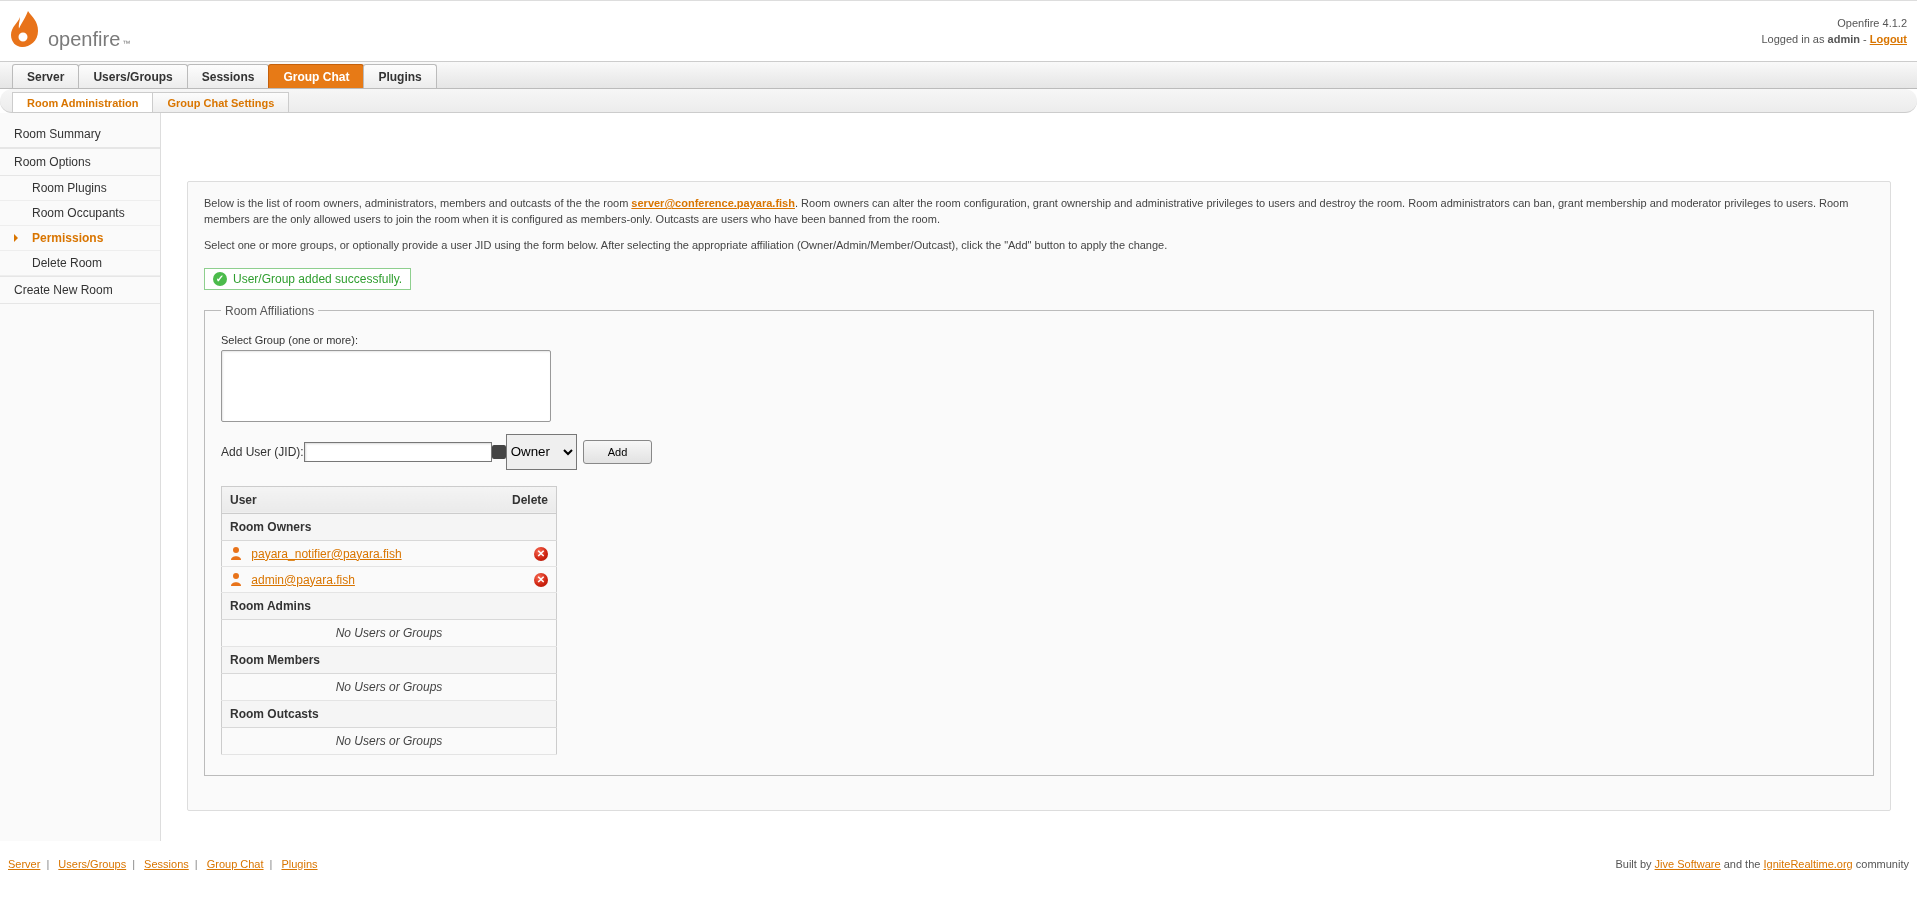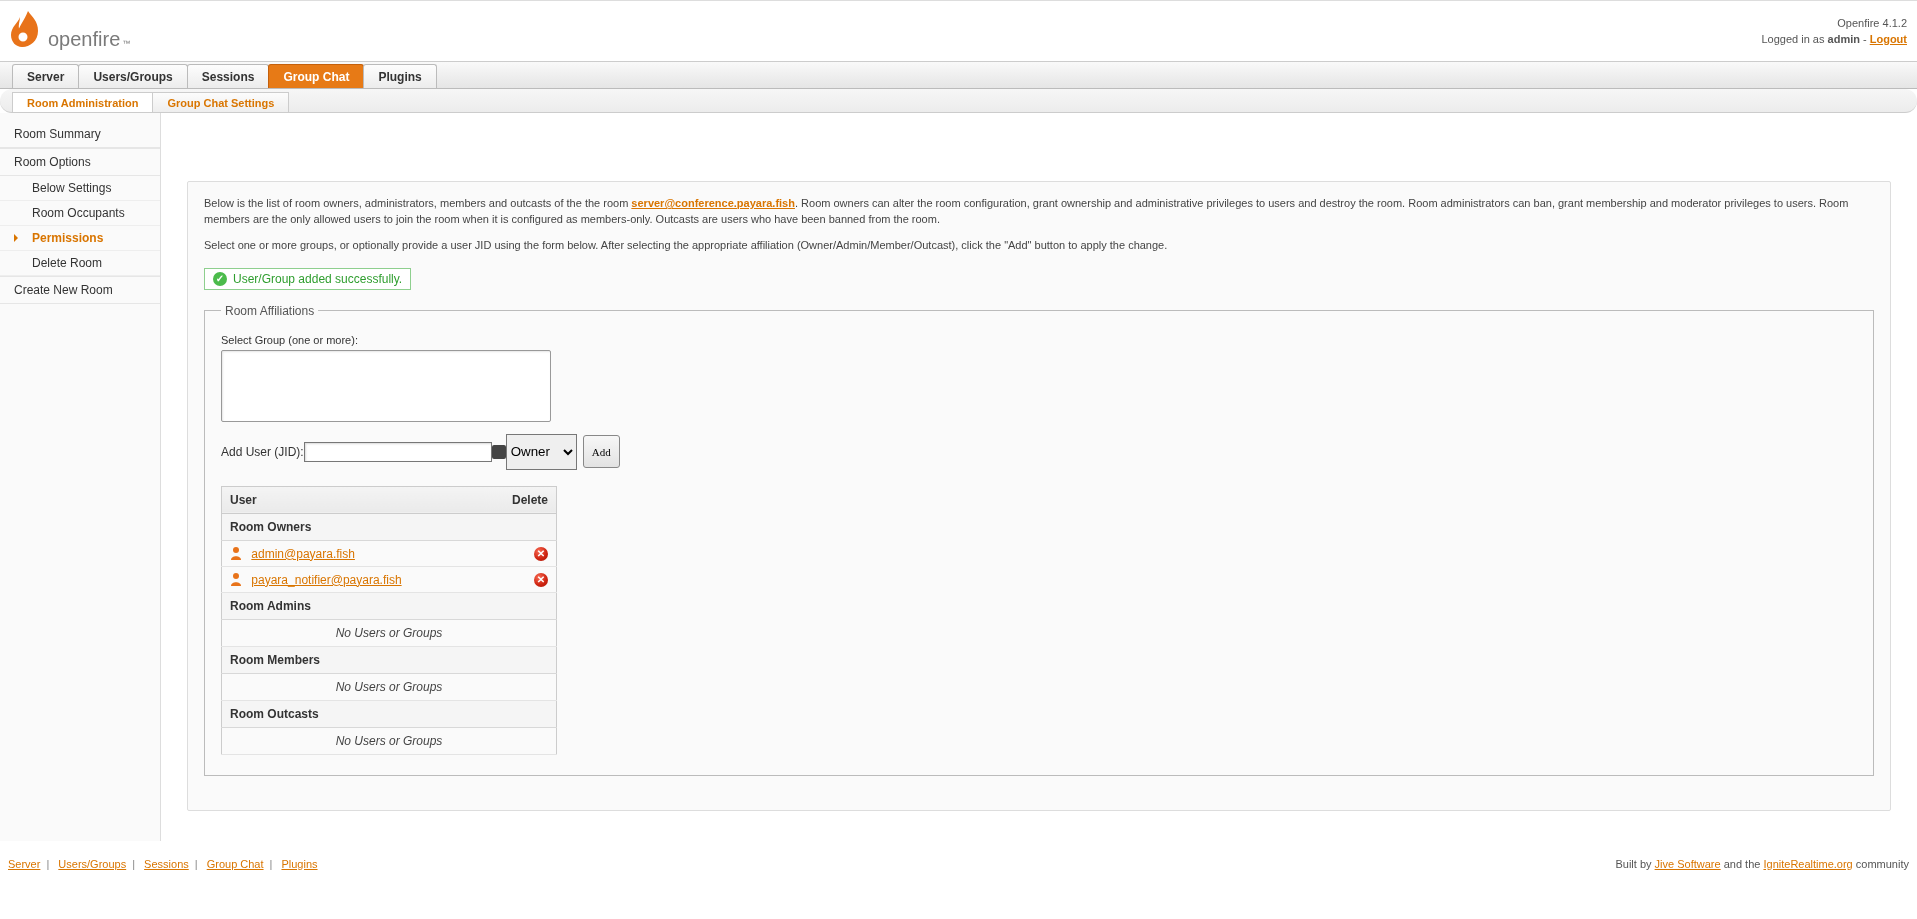--- a/index.html
+++ b/index.html
@@ -181,26 +181,25 @@
     height:18px;
     width:182px;
     box-shadow: inset 1px 1px 2px rgba(0,0,0,0.15);
     padding:0 2px;
   }
   .add-row select{ height:36px; border:1px solid #777; }
   .add-row button{
     border:1px solid #888;
     background:linear-gradient(#f7f7f7,#e2e2e2);
     border-radius:3px;
-    height:33px;
-    padding: 0 8px;
+    height:24px;
+    padding: 0 24px;
     font-size:11px;
     cursor:pointer;
     margin-left:6px;
-    font-family:Liberation Serif, serif;
   }
   .pick-icon{
     width:14px;height:14px;
     background:#444;
     display:inline-block;
     border-radius:2px;
   }
 
   table.affil-table{
     margin-top:16px;
@@ -301,21 +300,21 @@
   <div class="sub-tab active">Room Administration</div>
   <div class="sub-tab">Group Chat Settings</div>
 </div>
 
 <div class="page-body">
 
   <div class="sidebar">
     <div class="side-group-title first">Room Summary</div>
     <div class="side-group-title">Room Options</div>
     <div class="side-group-nest">
-      <div class="side-item">Below Settings</div>
+      <div class="side-item">Room Plugins</div>
       <div class="side-item">Room Occupants</div>
       <div class="side-item selected">Permissions</div>
       <div class="side-item">Delete Room</div>
     </div>
     <div class="side-group-title">Create New Room</div>
   </div>
 
   <div class="content">
 
     <div class="panel">
@@ -360,33 +359,33 @@
                 <td colspan="2">Room Owners</td>
               </tr>
             <tr class="datarow">
               <td>
                 <span class="user-icon">
                   <svg viewBox="0 0 12 14" width="12" height="14">
                       <circle cx="6" cy="4" r="3" fill="#e8731a"></circle>
                       <path d="M1 14 C1 9 11 9 11 14 Z" fill="#e8731a"></path>
                     </svg>
                 </span>
-                <a class="user-link">admin@payara.fish</a>
+                <a class="user-link">payara_notifier@payara.fish</a>
               </td>
               <td class="del"><span class="del-icon">✕</span></td>
             </tr>
             <tr class="datarow">
               <td>
                 <span class="user-icon">
                   <svg viewBox="0 0 12 14" width="12" height="14">
                       <circle cx="6" cy="4" r="3" fill="#e8731a"></circle>
                       <path d="M1 14 C1 9 11 9 11 14 Z" fill="#e8731a"></path>
                     </svg>
                 </span>
-                <a class="user-link">payara_notifier@payara.fish</a>
+                <a class="user-link">admin@payara.fish</a>
               </td>
               <td class="del"><span class="del-icon">✕</span></td>
             </tr>
 
             <tr class="section">
                 <td colspan="2">Room Admins</td>
               </tr>
             <tr class="empty">
                 <td colspan="2">No Users or Groups</td>
               </tr>

